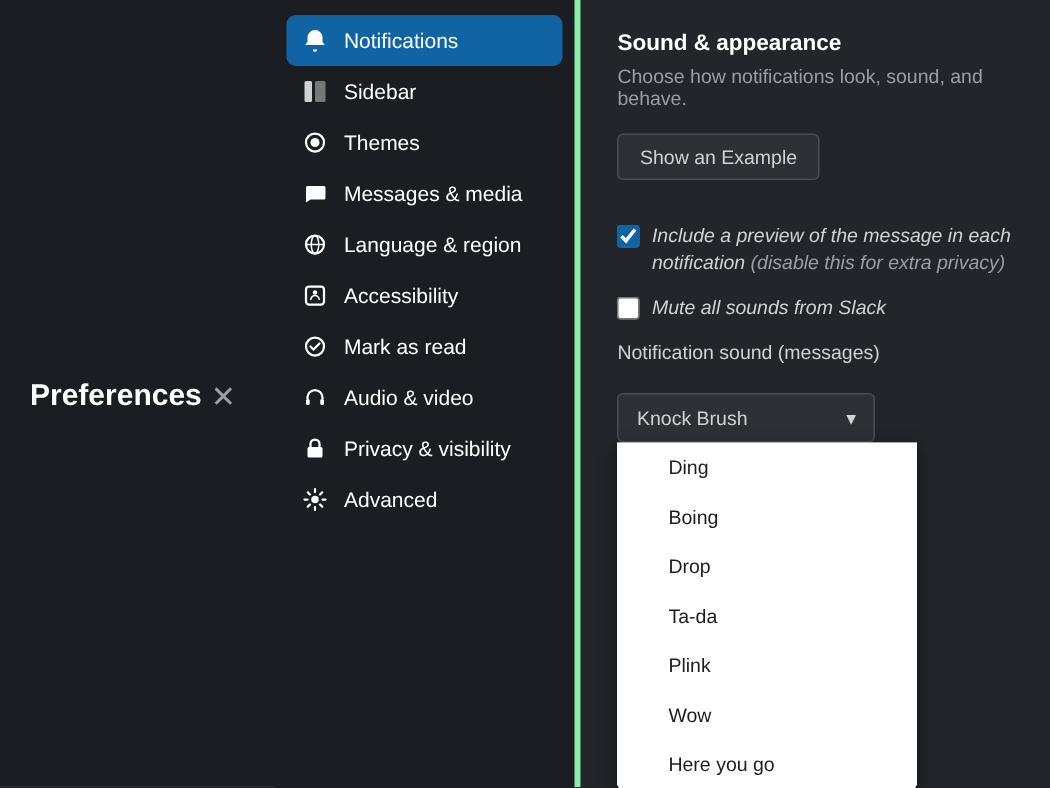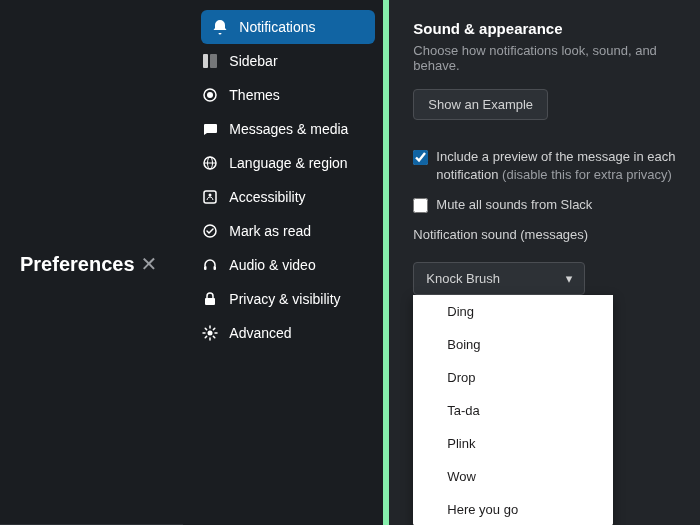--- a/index.html
+++ b/index.html
@@ -60,37 +60,36 @@
       padding: 8px 10px;
       border-radius: 6px;
       cursor: pointer;
       font-size: 14px;
       color: #ffffff;
       user-select: none;
     }
     .sidebar-item.active {
       background: #1164a3;
       color: #ffffff;
-      margin-left: 10px;
     }
     .sidebar-item .icon {
       width: 18px;
       height: 18px;
       display: flex;
       align-items: center;
       justify-content: center;
       flex-shrink: 0;
       font-size: 14px;
     }
     .main-content {
       flex: 1;
       padding: 20px 24px;
       overflow-y: auto;
       background: #222529;
-      border-left: 6px solid #86efac;
+      border-left: 4px solid #86efac;
     }
     .section-title {
       font-size: 15px;
       font-weight: 700;
       color: #ffffff;
       margin-bottom: 6px;
     }
     .section-subtitle {
       font-size: 13px;
       color: #9b9ea3;
@@ -114,21 +113,21 @@
       font-size: 13px;
     }
     .checkbox-row input[type="checkbox"] {
       margin-top: 2px;
       flex-shrink: 0;
       width: 15px;
       height: 15px;
       accent-color: #1164a3;
       cursor: pointer;
     }
-    .checkbox-label { color: #d1d2d3; line-height: 1.4; }
+    .checkbox-label { color: #d1d2d3; line-height: 1.4; font-style: italic; }
     .checkbox-label .muted { color: #9b9ea3; }
     .dropdown-label {
       font-size: 13px;
       color: #d1d2d3;
       margin-bottom: 20px;
     }
     .dropdown-trigger {
       width: 172px;
       background: #2d3136;
       border: 1px solid #4a4d52;

